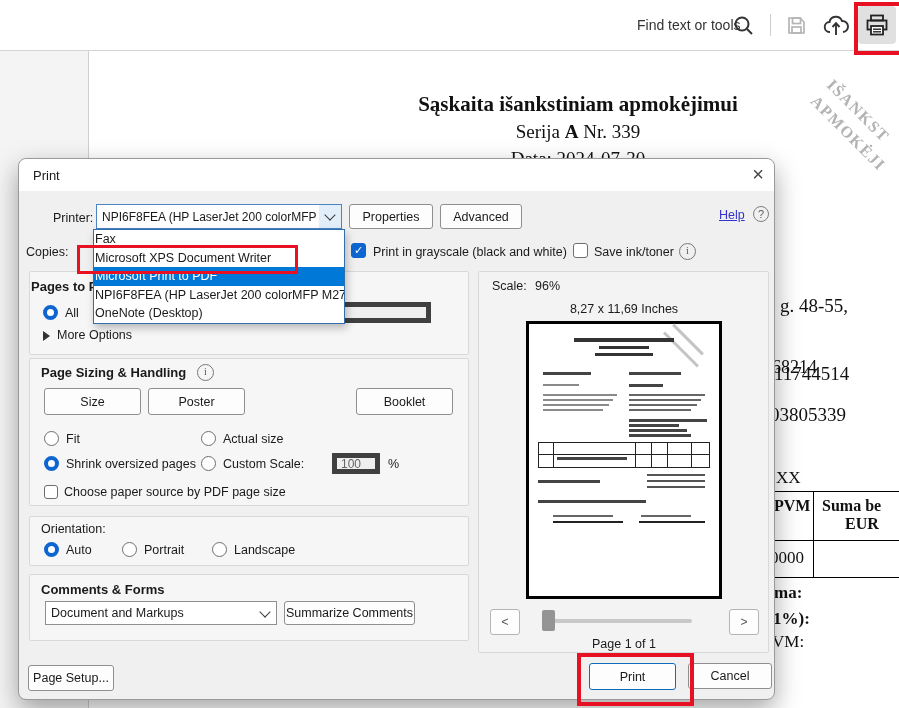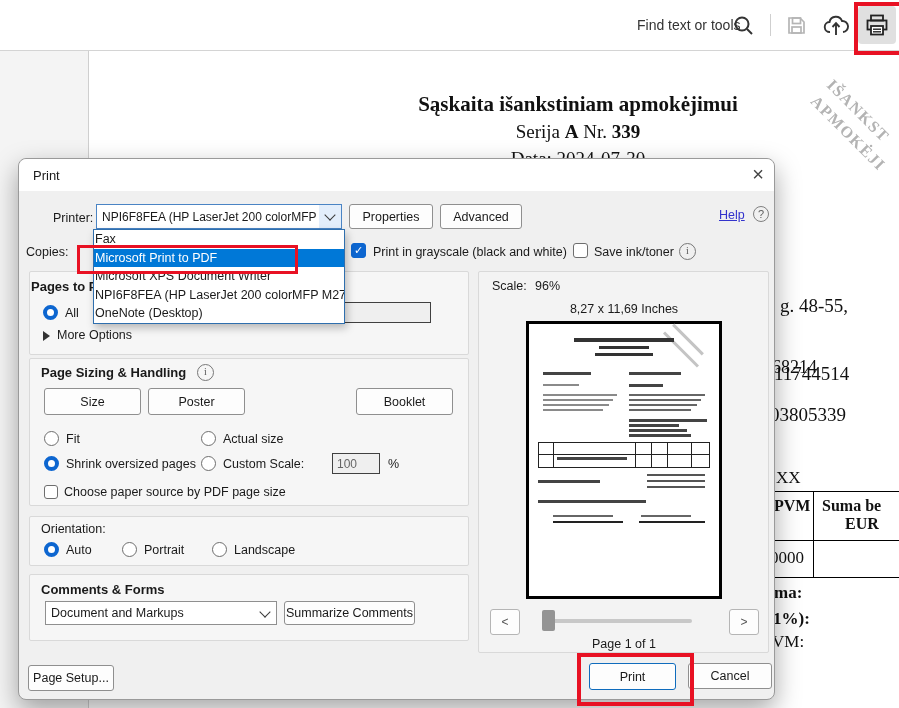--- a/index.html
+++ b/index.html
@@ -32,21 +32,21 @@
           border:1px solid #9a9a9a;border-radius:8px;box-shadow:0 10px 26px rgba(0,0,0,.35);z-index:10;box-sizing:border-box}
   #dlg-titlebar{position:absolute;left:0;top:0;width:100%;height:32px;background:#fff;border-radius:8px 8px 0 0}
   #printer-list{position:absolute;left:93px;top:229px;width:250px;background:#fff;border:1px solid #2f6fae;
                 z-index:60;box-shadow:2px 4px 8px rgba(0,0,0,.25)}
   .opt{height:18.5px;line-height:18.5px;font-size:12.5px;padding-left:1px;white-space:nowrap;overflow:hidden}
   .opt.sel{background:#0078d7;color:#fff}
   .combo{position:absolute;background:#fff;border:1px solid #4a84c4;box-sizing:border-box;
          font-size:12px;display:flex;align-items:center;overflow:hidden}
   .combo .val{padding-left:5px;white-space:nowrap;overflow:hidden;flex:1}
   .combo .cwrap{width:22px;align-self:stretch;display:flex;align-items:center;justify-content:center;background:#e3eefb}
-  .inp{position:absolute;border:1px solid #404040;background:#efefef;box-sizing:border-box;
+  .inp{position:absolute;border:5px solid #404040;background:#efefef;box-sizing:border-box;
        font-size:12px;color:#666;padding:1px 4px;font-family:"Liberation Sans",sans-serif}
   .wm{position:absolute;left:838px;top:74px;transform:rotate(45deg);transform-origin:0 0;color:#b3b3b3;
       font-weight:bold;font-size:16px;letter-spacing:1.5px;line-height:23px;font-family:"Liberation Serif",serif;white-space:nowrap}
   .navbtn{position:absolute;width:28px;height:24px;background:#fdfdfd;border:1px solid #b5b5b5;border-radius:3px;
           font-size:12px;color:#555;display:flex;align-items:center;justify-content:center}
   .tbar{position:absolute;background:#8a8a8a}
 </style>
 </head>
 <body>
 
@@ -81,21 +81,21 @@
   </div>
 
   <div id="pagebg"></div>
 
   <div>
     <div class="abs ser" style="left:368px;top:92px;width:420px;text-align:center;font-size:21px;font-weight:bold">Sąskaita išankstiniam apmokėjimui</div>
     <div class="abs ser" style="left:368px;top:121px;width:420px;text-align:center;font-size:19px">
       <span>Serija</span>
       <span style="font-weight:bold">A</span>
       <span>Nr.</span>
-      <span style="font-weight:bold">339</span>
+      <span style="font-weight:normal">339</span>
     </div>
     <div class="abs ser" style="left:368px;top:148px;width:420px;text-align:center;font-size:19px">Data: 2024-07-30</div>
     <div class="wm">
       <div>IŠANKST</div>
       <div>APMOKĖJI</div>
     </div>
 
     <div class="abs ser" style="left:780px;top:295px;font-size:19px">g. 48-55,</div>
     <div class="abs ser" style="left:772px;top:357px;font-size:18px">68214</div>
     <div class="abs ser" style="left:774px;top:363px;font-size:19px">11744514</div>
@@ -239,22 +239,22 @@
       <div class="lbl" style="left:75px;top:365px;width:140px;text-align:center">Page 1 of 1</div>
     </div>
 
     <div class="btn" style="left:9px;top:506px;width:86px;height:26px">Page Setup...</div>
     <div class="btn" style="left:570px;top:504px;width:87px;height:27px;border:1px solid #0f6cbd">Print</div>
     <div class="btn" style="left:669px;top:504px;width:84px;height:26px">Cancel</div>
   </div>
 
   <div id="printer-list">
     <div class="opt">Fax</div>
+    <div class="opt">Microsoft XPS Document Writer</div>
     <div class="opt sel">Microsoft Print to PDF</div>
-    <div class="opt">Microsoft XPS Document Writer</div>
     <div class="opt">NPI6F8FEA (HP LaserJet 200 colorMFP M276nw)</div>
     <div class="opt">OneNote (Desktop)</div>
   </div>
 
   <div class="redbox" style="left:854px;top:2px;width:44px;height:45px"></div>
   <div class="redbox" style="left:77px;top:245px;width:215px;height:23px;border-width:3px"></div>
   <div class="redbox" style="left:577px;top:653px;width:109px;height:45px"></div>
 
 </div>
 

